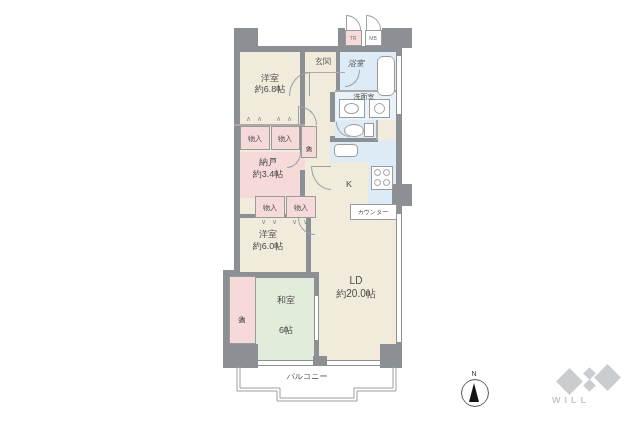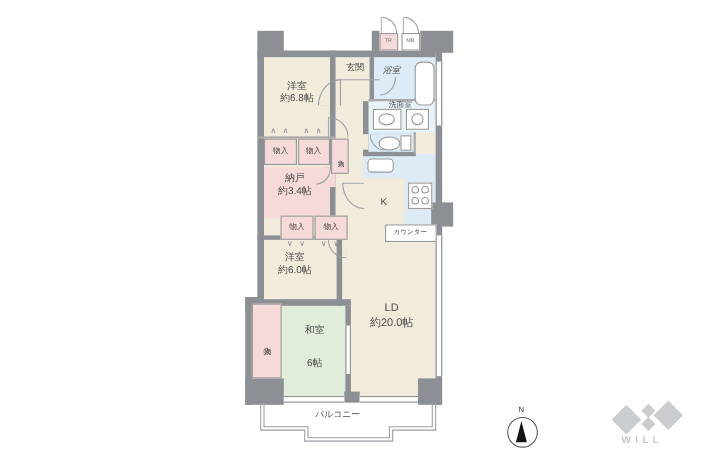--- a/index.html
+++ b/index.html
@@ -152,15 +152,15 @@
   <div class="lbl v" style="left:242px;top:310px;font-size:7px;">物入</div>
 
   <div class="lbl" style="left:474px;top:373px;font-size:7px;color:#333;">N</div>
   <div style="position:absolute;left:461px;top:379px;width:26px;height:26px;border:1px solid #555;border-radius:50%;"></div>
   <div style="position:absolute;left:469px;top:383px;width:0;height:0;border-left:5px solid transparent;border-right:5px solid transparent;border-bottom:19px solid #141414;"></div>
 
   <div class="diamond" style="left:560px;top:372px;width:19px;height:19px;"></div>
   <div class="diamond" style="left:585px;top:369px;width:9px;height:9px;"></div>
   <div class="diamond" style="left:585px;top:381px;width:9px;height:9px;"></div>
   <div class="diamond" style="left:598px;top:368px;width:19px;height:19px;"></div>
-  <div style="position:absolute;left:552px;top:395px;width:64px;text-align:center;font-size:9px;font-weight:bold;letter-spacing:4px;color:#c4c8cb;">WILL</div>
+  <div style="position:absolute;left:552px;top:395px;width:64px;font-size:9px;font-weight:bold;letter-spacing:4px;color:#c4c8cb;">WILL</div>
 
 </div>
 
 </body></html>

